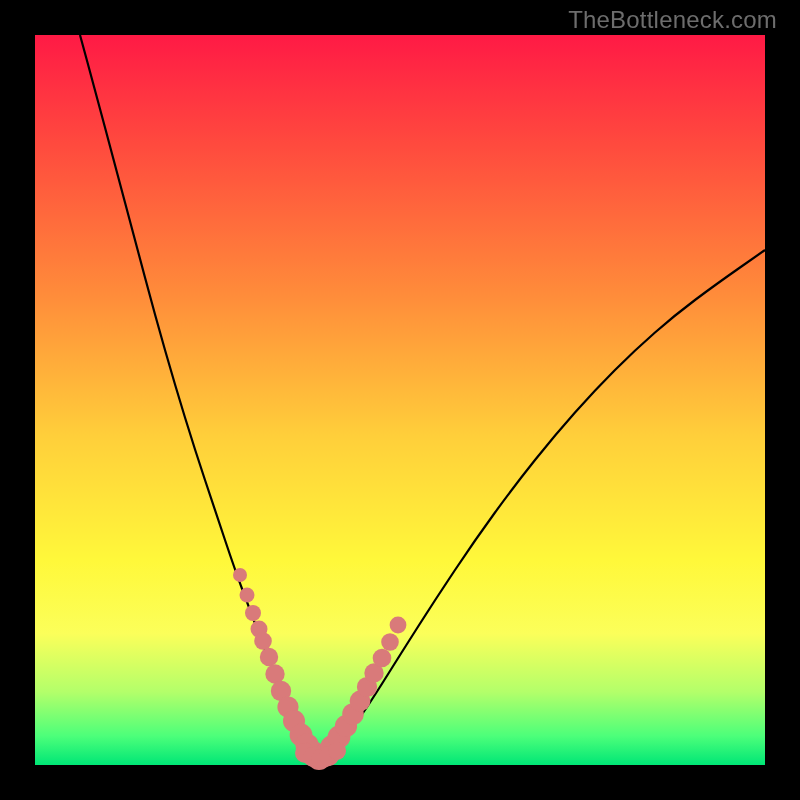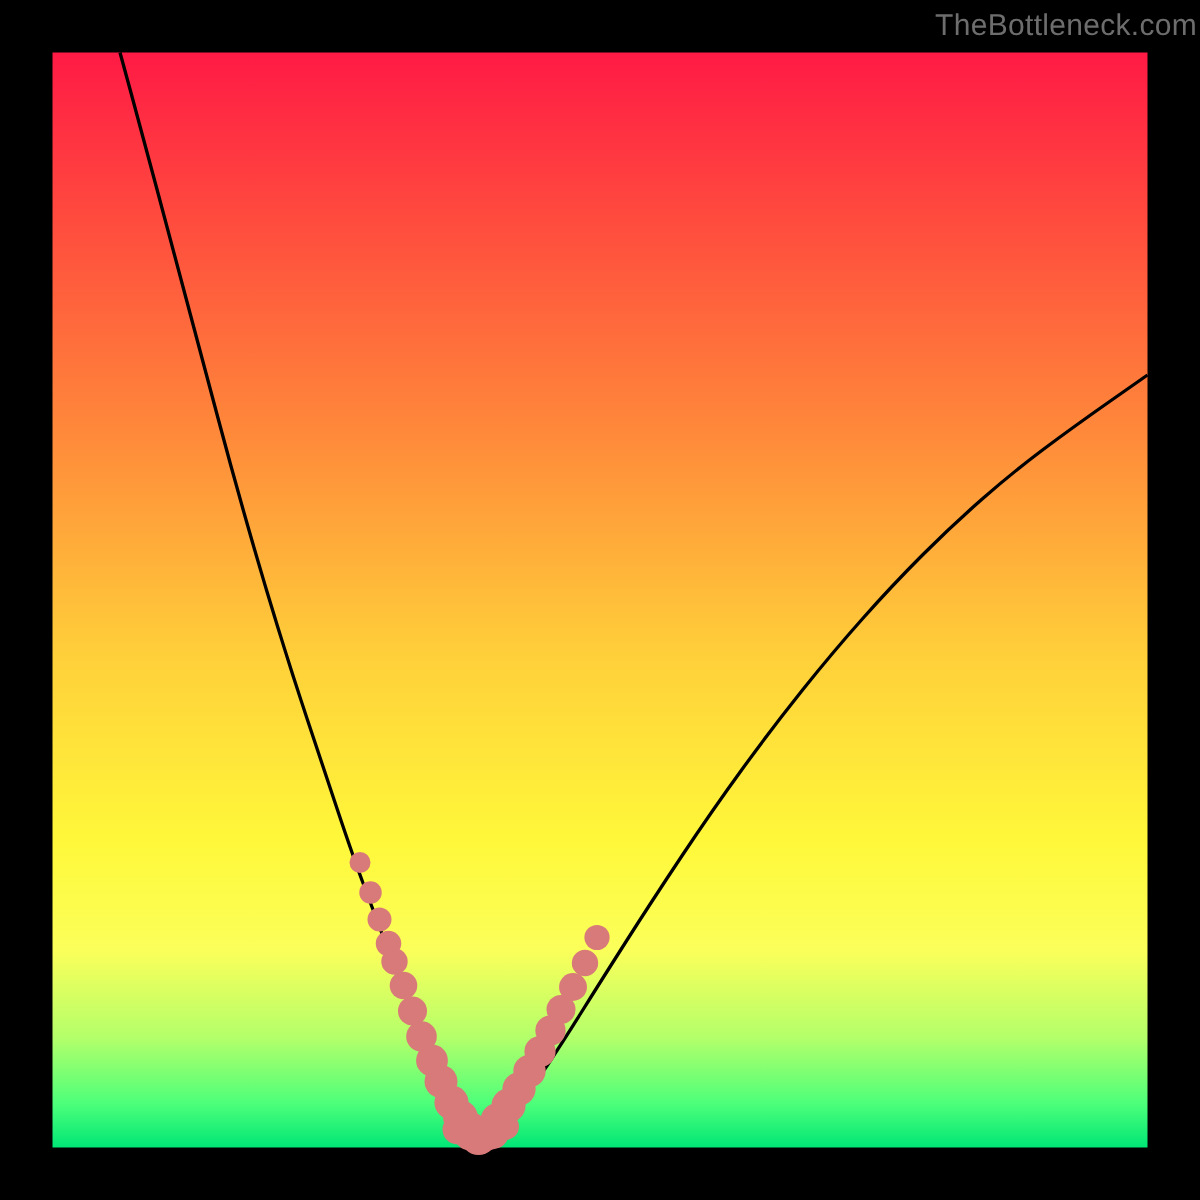--- a/index.html
+++ b/index.html
@@ -35,23 +35,23 @@
       #fff83a 72%,
       #fbff5a 82%,
       #b3ff6a 90%,
       #4dff7a 96%,
       #00e676 100%
     );
   }
   .watermark {
     position: absolute;
     top: 6px;
-    right: 2px;
+    right: 23px;
     color: #6d6d6d;
-    font-size: 20px;
+    font-size: 24px;
     font-weight: 500;
     letter-spacing: 0.2px;
     user-select: none;
   }
   svg.curve {
     position: absolute;
     left: 0;
     top: 0;
     width: 730px;
     height: 730px;

